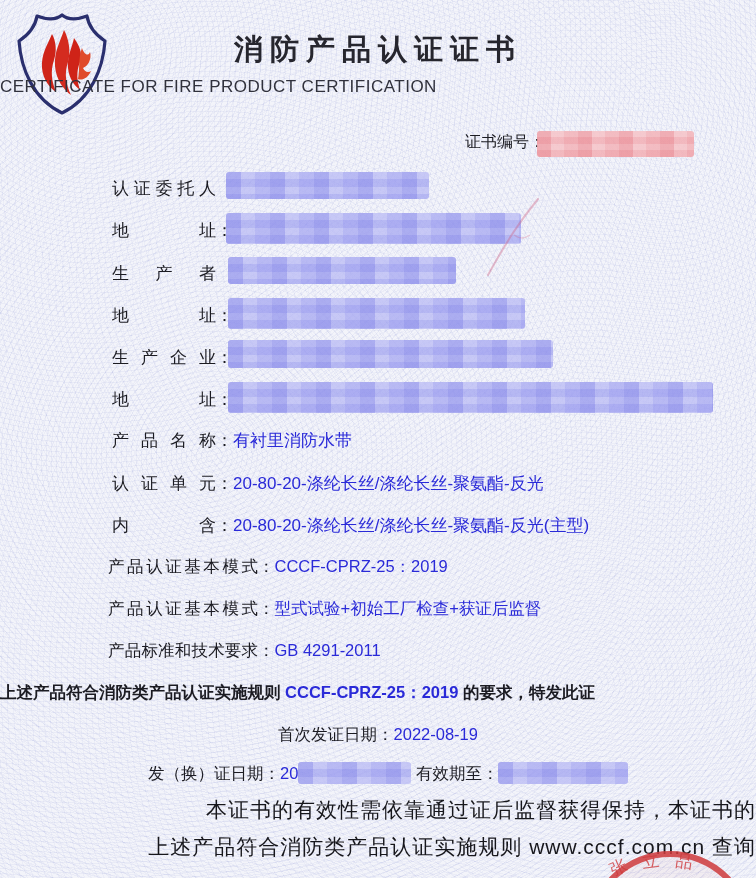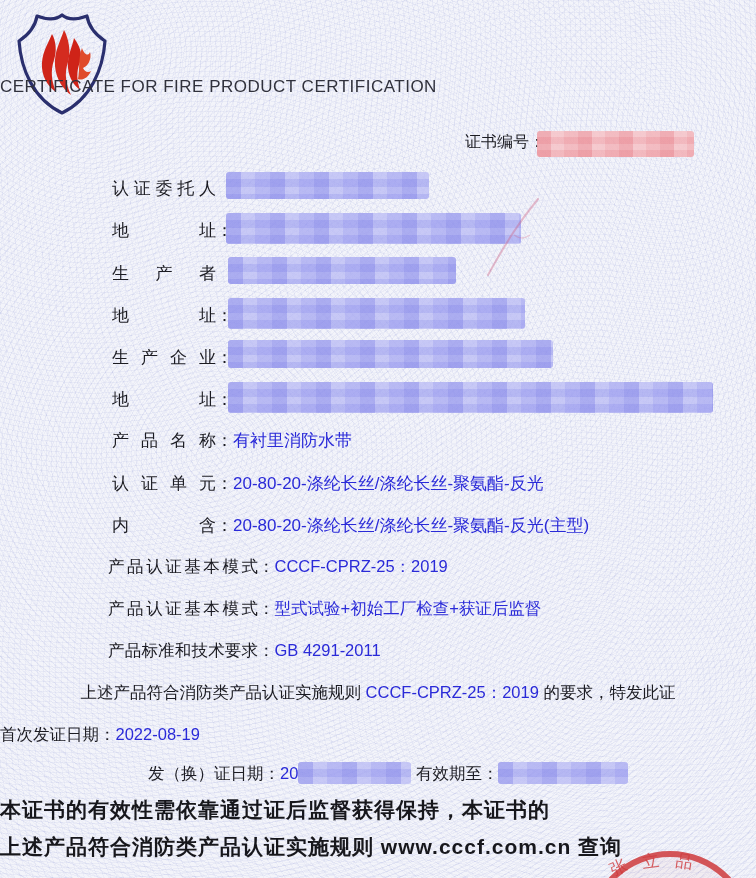--- a/index.html
+++ b/index.html
@@ -45,37 +45,37 @@
       repeating-linear-gradient(180deg, rgba(255,255,255,.22) 0 7px, rgba(118,118,232,.10) 7px 15px);
   }
   .redact.pink{
     background-color:rgba(242,178,182,.8);
     background-image:
       repeating-linear-gradient(90deg, rgba(230,120,130,.38) 0 14px, rgba(248,190,196,.25) 14px 27px, rgba(238,150,158,.32) 27px 41px),
       repeating-linear-gradient(180deg, rgba(255,255,255,.25) 0 6px, rgba(230,120,130,.10) 6px 13px);
   }
   .statement{
     position:absolute;left:0;top:682px;width:100%;
-    text-align:center;font-size:16.5px;color:#1b1b22;white-space:nowrap;
+    text-align:left;font-size:16.5px;color:#1b1b22;white-space:nowrap;font-weight:bold;
   }
   .first-issue{
     position:absolute;left:0;top:724px;width:100%;
-    font-size:16.5px;color:#1b1b22;
+    text-align:center;font-size:16.5px;color:#1b1b22;
   }
   .issue-row{
     position:absolute;left:148px;top:763px;font-size:16.5px;color:#1b1b22;
     white-space:nowrap;
   }
   .issue-row .inline-redact{
     display:inline-block;vertical-align:middle;height:22px;border-radius:3px;
     position:relative;top:-2px;
   }
   .notice{
-    position:absolute;left:0;width:100%;text-align:left;
-    font-size:21px;font-weight:700;letter-spacing:1px;color:#17171c;
+    position:absolute;left:0;width:100%;text-align:right;
+    font-size:21px;font-weight:400;letter-spacing:1px;color:#17171c;
     white-space:nowrap;
   }
   .notice.l1{top:796px;}
   .notice.l2{top:833px;}
   .red-note{
     position:absolute;left:92px;top:857px;
     font-size:14.5px;font-weight:bold;color:#e60012;white-space:nowrap;
   }
   .seal{position:absolute;left:575px;top:842px;width:180px;height:36px;overflow:visible;}
   .scribble{position:absolute;left:468px;top:195px;width:80px;height:85px;}
@@ -86,20 +86,21 @@
 <div class="certificate">
 
   <svg class="logo" viewBox="0 0 96 110" aria-hidden="true">
     <path d="M48 7 C55 13 65 11 73 8 C75 21 85 29 91 33 C89 61 77 91 48 105 C19 91 7 61 5 33 C11 29 21 21 23 8 C31 11 41 13 48 7 Z" fill="none" stroke="#2a2f6e" stroke-width="3.2" stroke-linejoin="round"></path>
     <path d="M38 26 C33 38 27 46 28 60 C29 72 36 80 42 84 C38 74 36 64 40 52 C43 43 42 33 38 26 Z" fill="#cf2318"></path>
     <path d="M50 22 C46 34 40 44 41 58 C42 72 50 82 57 87 C52 76 50 66 54 54 C57 44 55 31 50 22 Z" fill="#d42b1f"></path>
     <path d="M60 30 C58 40 53 48 54 60 C55 71 61 78 66 82 C63 73 62 64 66 54 C69 45 65 37 60 30 Z" fill="#cf2318"></path>
     <path d="M68 40 C70 46 74 49 76 44 C78 51 74 58 69 60 C71 64 74 65 77 63 C74 70 68 73 64 71 C66 62 64 50 68 40 Z" fill="#e04a2a"></path>
   </svg>
 
+  <div class="title">消防产品认证证书</div>
   <div class="subtitle">CERTIFICATE FOR FIRE PRODUCT CERTIFICATION</div>
 
   <div class="certno"><span>证书编号</span><span>：</span></div>
   <div class="redact pink" style="left:537px;top:131px;width:157px;height:26px;"></div>
 
   <div class="row" style="top:177px"><span class="lbl">认证委托人</span><span class="colon"></span></div>
   <div class="redact blue" style="left:226px;top:172px;width:203px;height:27px;"></div>
 
   <div class="row" style="top:219px"><span class="lbl">地址</span><span class="colon">：</span></div>
   <div class="redact blue" style="left:226px;top:213px;width:295px;height:31px;"></div>

